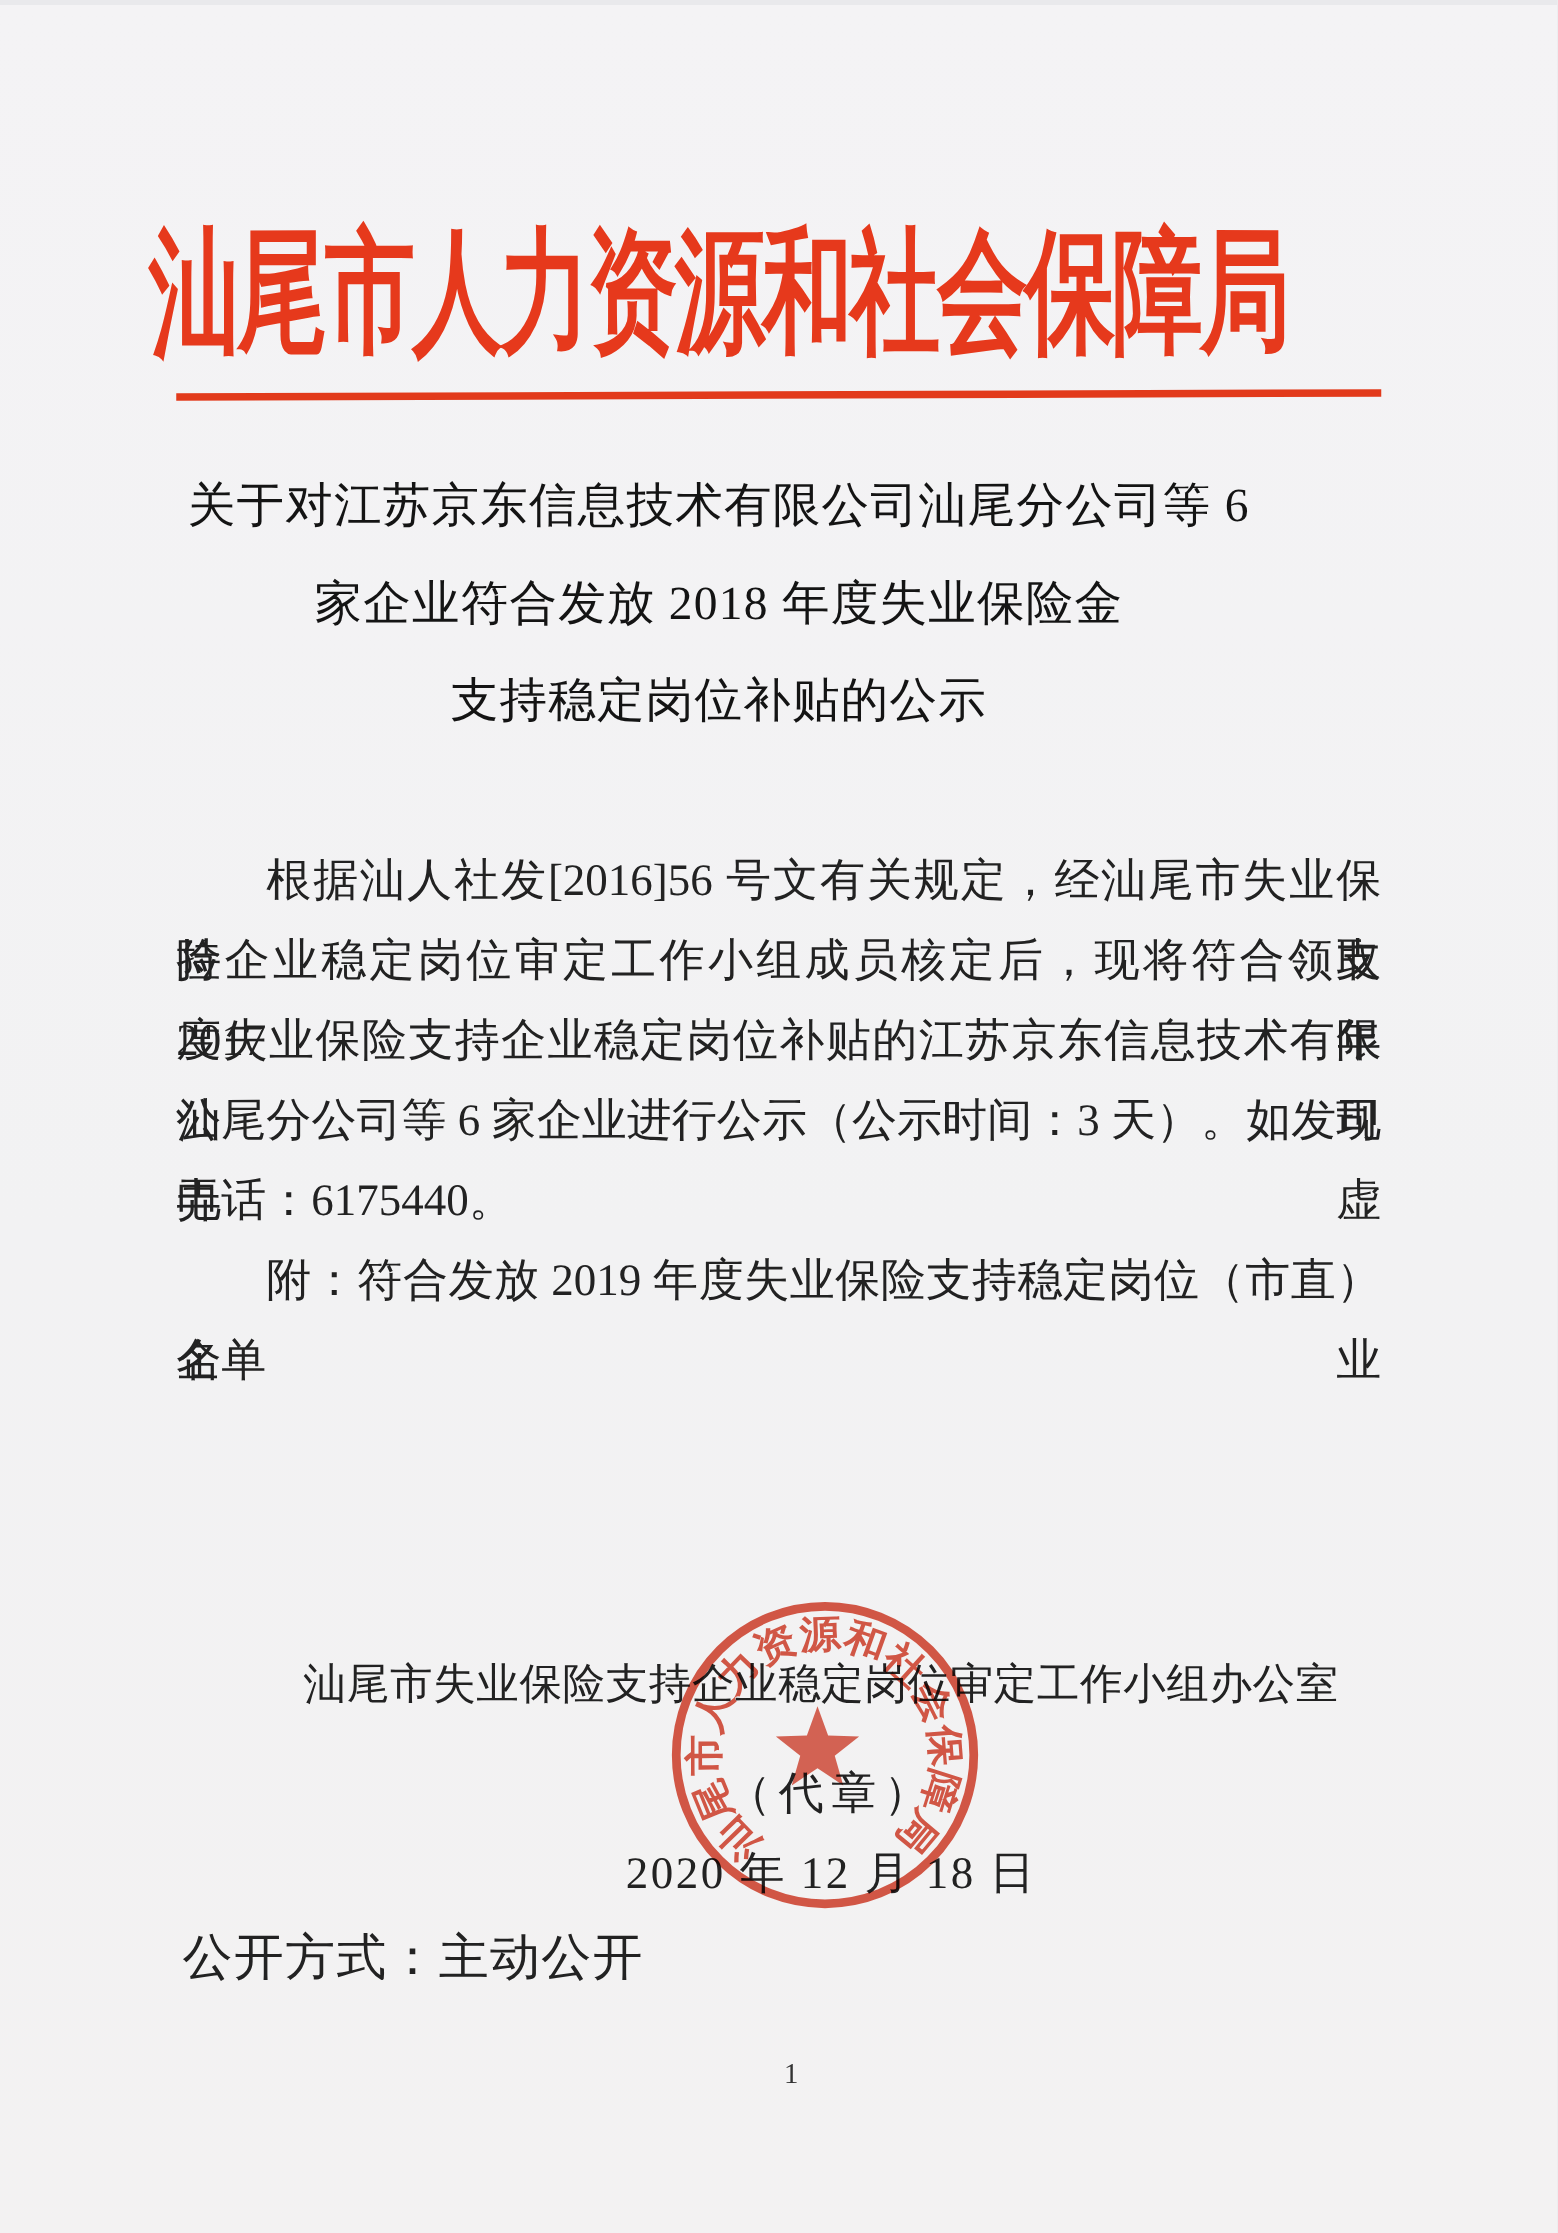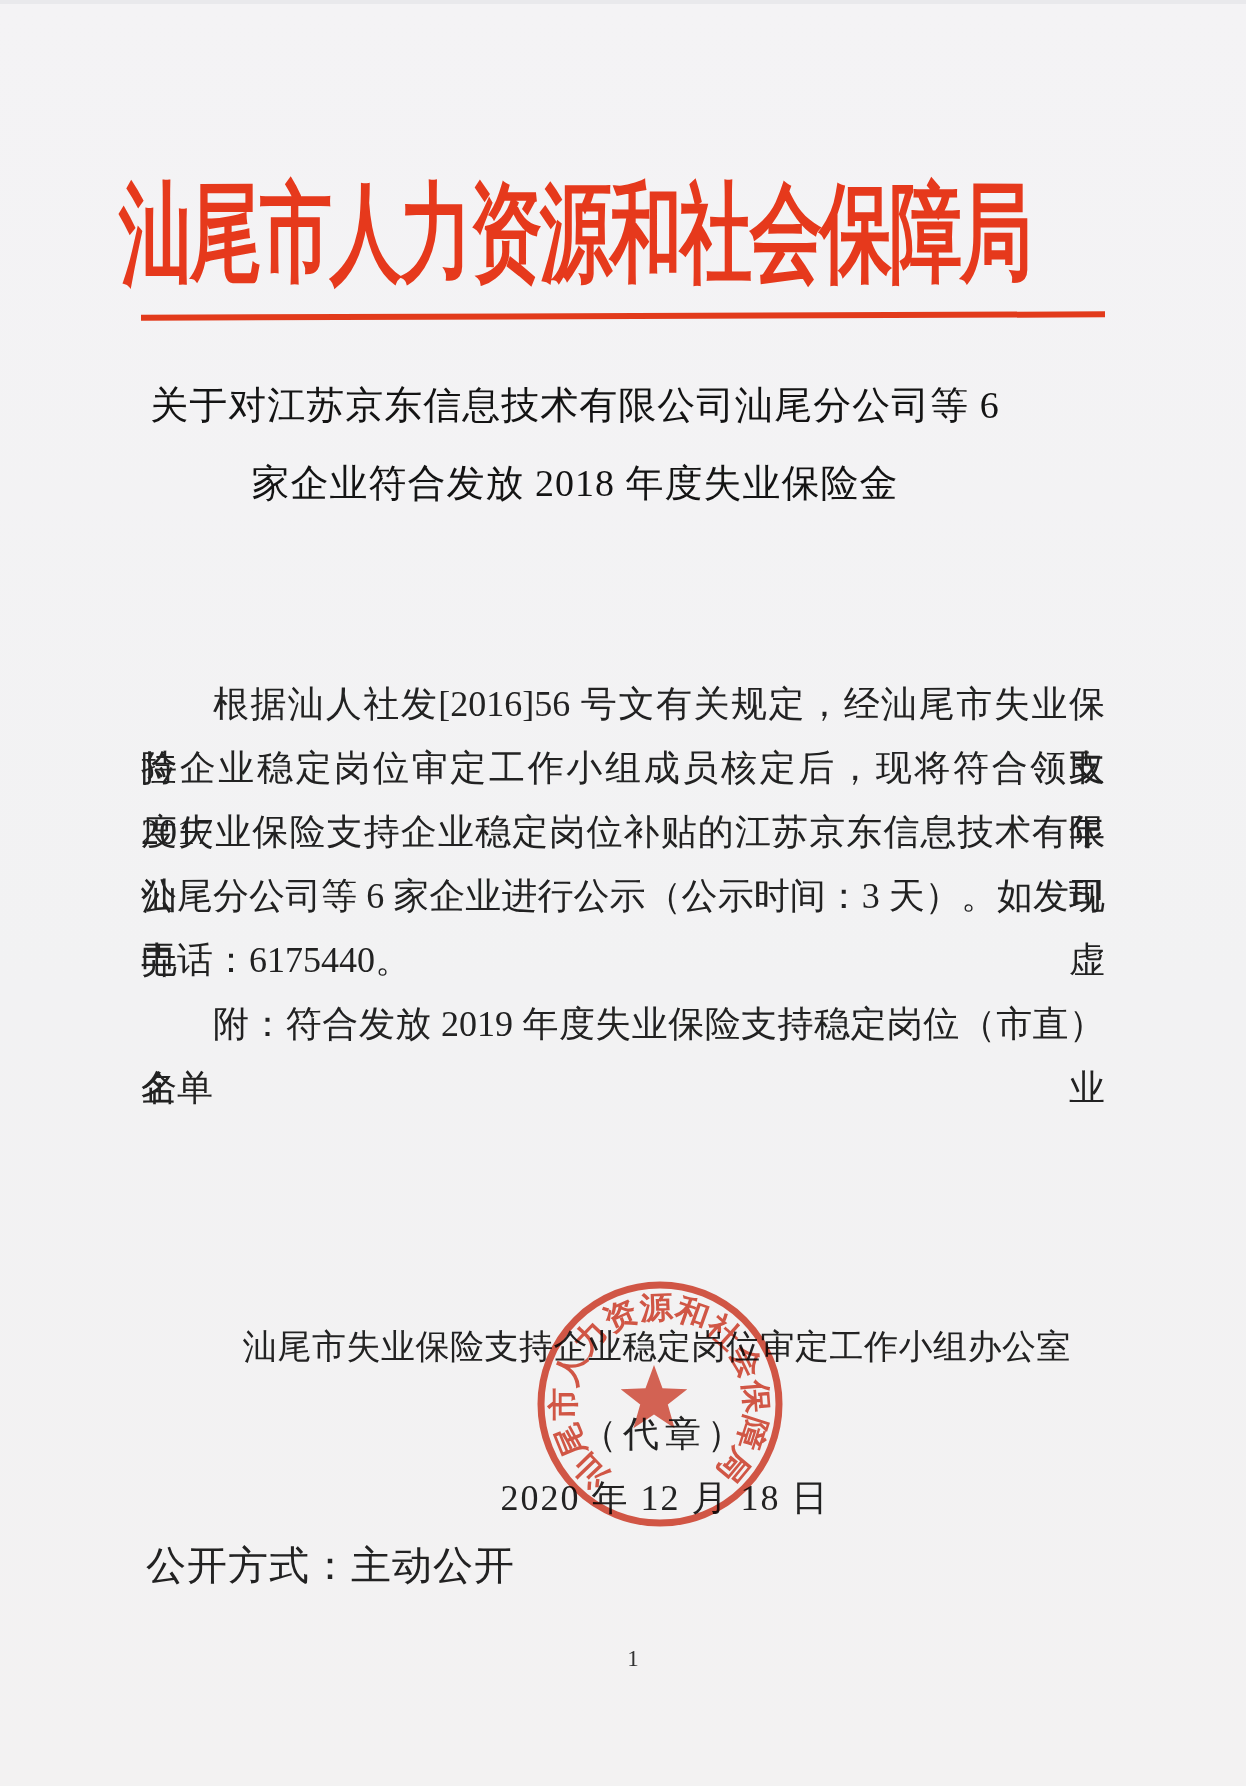--- a/index.html
+++ b/index.html
@@ -89,20 +89,21 @@
 <div class="page">
 
   <div class="letterhead">
     <span class="txt">汕尾市人力资源和社会保障局</span>
   </div>
   <div class="red-rule"></div>
 
   <div class="doc-title">
     <div>关于对江苏京东信息技术有限公司汕尾分公司等 6</div>
     <div>家企业符合发放 2018 年度失业保险金</div>
+    <div>支持稳定岗位补贴的公示</div>
   </div>
 
   <div class="body-text">
     <div class="bline j ind">根据汕人社发[2016]56 号文有关规定，经汕尾市失业保险支</div>
     <div class="bline j">持企业稳定岗位审定工作小组成员核定后，现将符合领取 2017 年</div>
     <div class="bline j">度失业保险支持企业稳定岗位补贴的江苏京东信息技术有限公司</div>
     <div class="bline j">汕尾分公司等 6 家企业进行公示（公示时间：3 天）。如发现弄虚</div>
     <div class="bline">电话：6175440。</div>
     <div class="bline j ind">附：符合发放 2019 年度失业保险支持稳定岗位（市直）企业</div>
     <div class="bline">名单</div>

